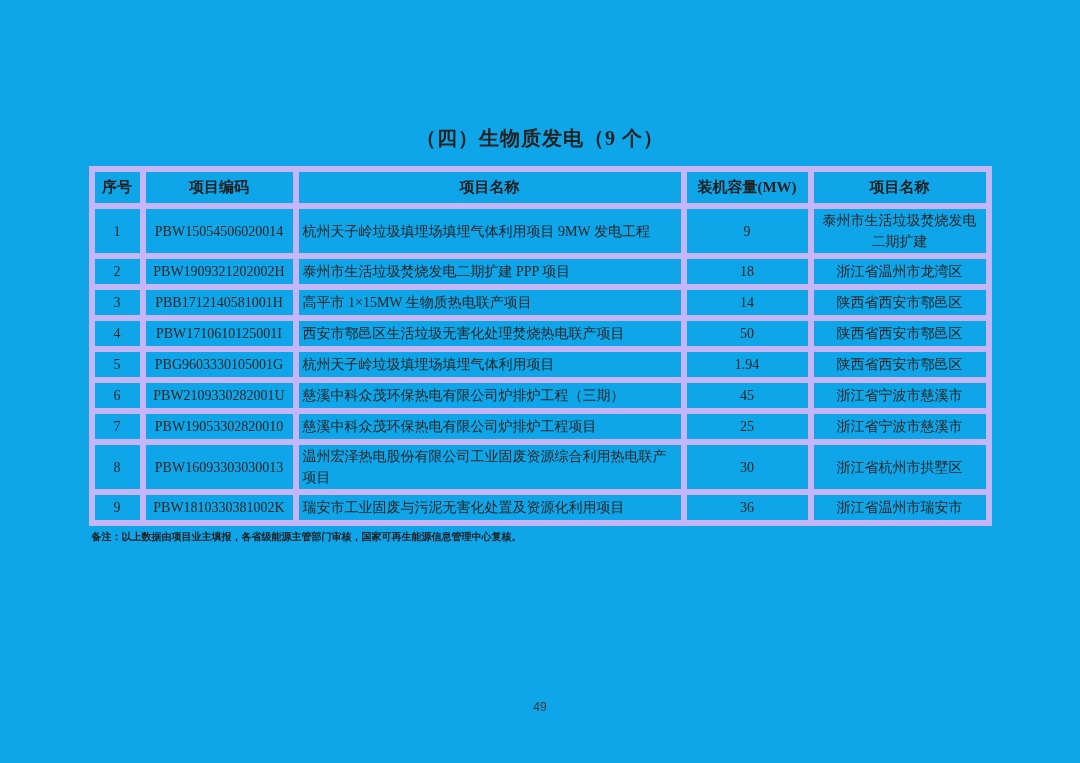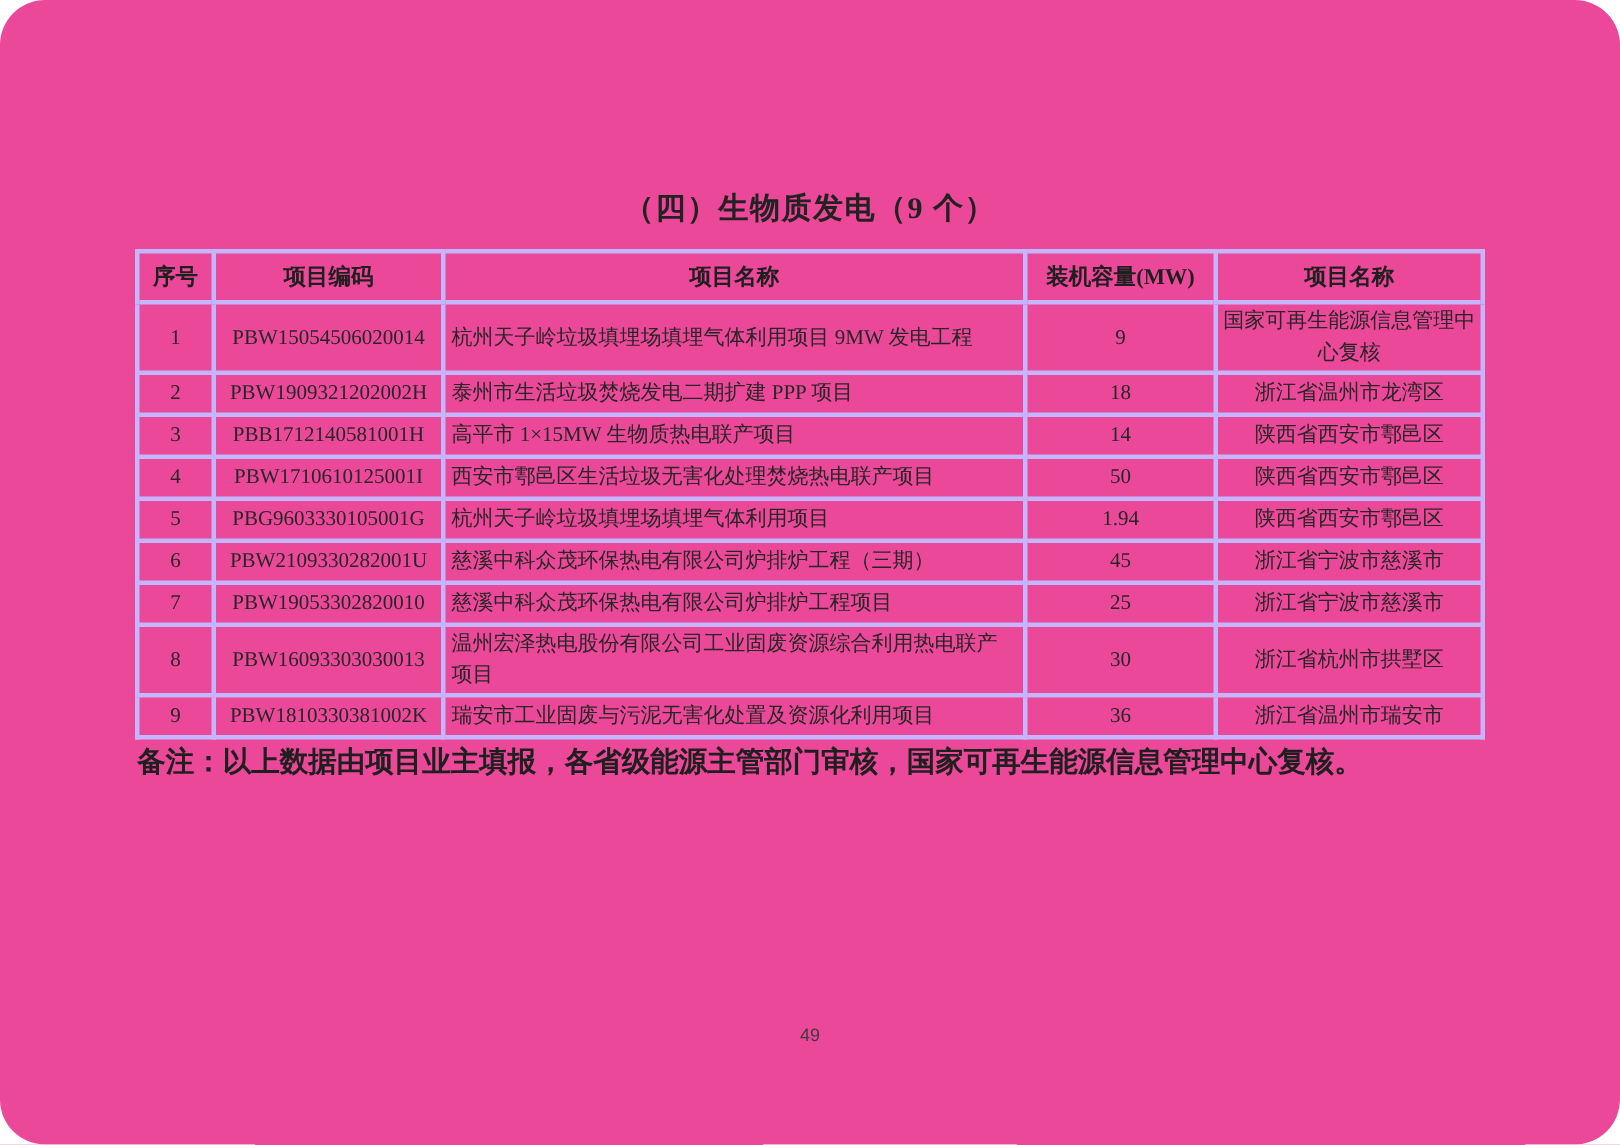--- a/index.html
+++ b/index.html
@@ -4,25 +4,24 @@
 <style>
   html, body {
     margin: 0;
     padding: 0;
     background: #ffffff;
   }
   .page {
     position: relative;
     width: 1080px;
     height: 763px;
-    background: #ec4899;
+    background: #0ea5e9;
     font-family: "Liberation Serif", "DejaVu Serif", serif;
     color: #262626;
     overflow: hidden;
-    border-radius: 30px;
   }
   .title {
     margin: 0;
     padding-top: 125px;
     text-align: center;
     font-size: 20px;
     font-weight: bold;
     letter-spacing: 1px;
     color: #222222;
   }
@@ -30,21 +29,21 @@
     width: 897px;
     margin: 14px auto 0 auto;
     border-collapse: collapse;
     table-layout: fixed;
     font-size: 14px;
     color: #262626;
   }
   table.data-table,
   table.data-table th,
   table.data-table td {
-    border: 3px solid #c4b5fd;
+    border: 6px solid #c4b5fd;
   }
   table.data-table {
     border-width: 2px;
     border-color: #333333;
   }
   table.data-table thead th {
     font-size: 15px;
     font-weight: bold;
     height: 31px;
     padding: 0 2px;
@@ -65,27 +64,27 @@
   table.data-table td.cell-name {
     text-align: left;
     padding-left: 4px;
     padding-right: 4px;
   }
   .note {
     width: 897px;
     margin: 4px auto 0 auto;
     font-family: "Liberation Sans", "DejaVu Sans", sans-serif;
     font-weight: bold;
-    font-size: 19px;
+    font-size: 10px;
     color: #1f1f1f;
     line-height: 1.3;
   }
   .page-number {
     position: absolute;
-    top: 683px;
+    top: 700px;
     left: 0;
     width: 100%;
     text-align: center;
     font-family: "Liberation Sans", "DejaVu Sans", sans-serif;
     font-size: 12px;
     color: #3c3c3c;
   }
 </style>
 </head>
 <body>
@@ -110,21 +109,21 @@
           <th>装机容量(MW)</th>
           <th>项目名称</th>
         </tr>
     </thead>
     <tbody id="table-body">
         <tr>
           <td class="cell-index">1</td>
           <td class="cell-code">PBW15054506020014</td>
           <td class="cell-name">杭州天子岭垃圾填埋场填埋气体利用项目 9MW 发电工程</td>
           <td class="cell-capacity">9</td>
-          <td class="cell-location">国家可再生能源信息管理中心复核</td>
+          <td class="cell-location">泰州市生活垃圾焚烧发电二期扩建</td>
         </tr>
         <tr>
           <td class="cell-index">2</td>
           <td class="cell-code">PBW1909321202002H</td>
           <td class="cell-name">泰州市生活垃圾焚烧发电二期扩建 PPP 项目</td>
           <td class="cell-capacity">18</td>
           <td class="cell-location">浙江省温州市龙湾区</td>
         </tr>
         <tr>
           <td class="cell-index">3</td>

